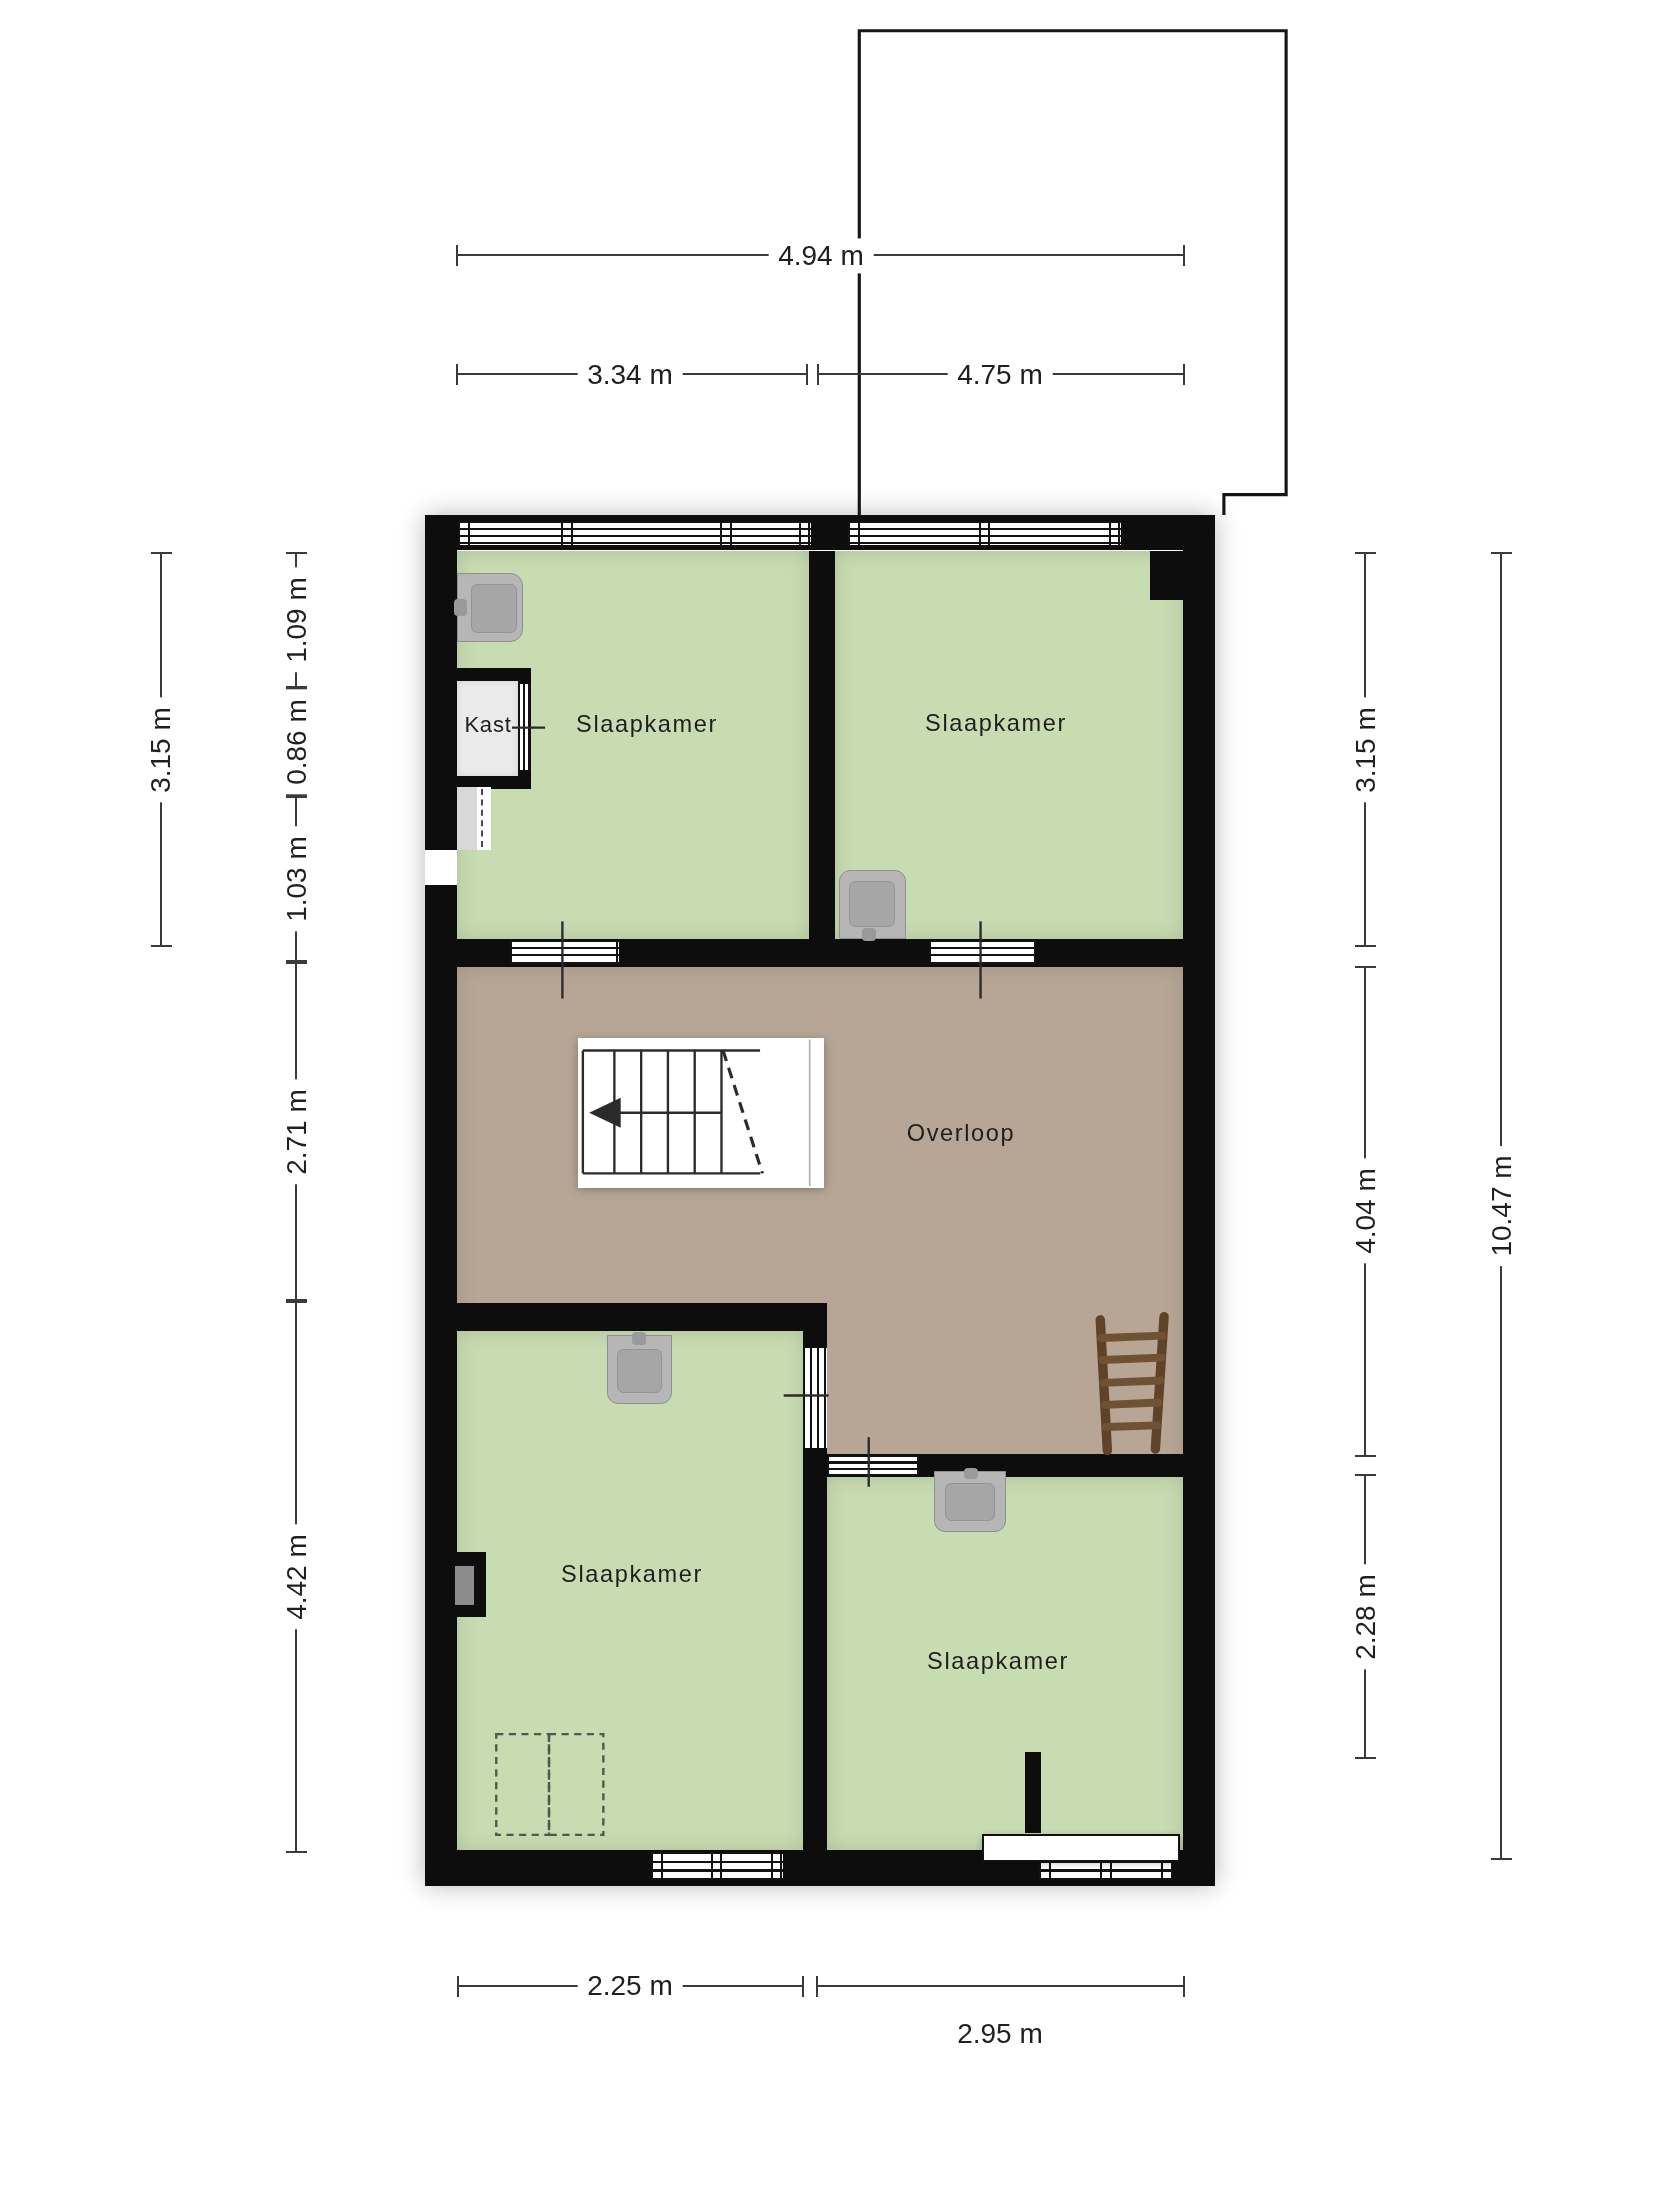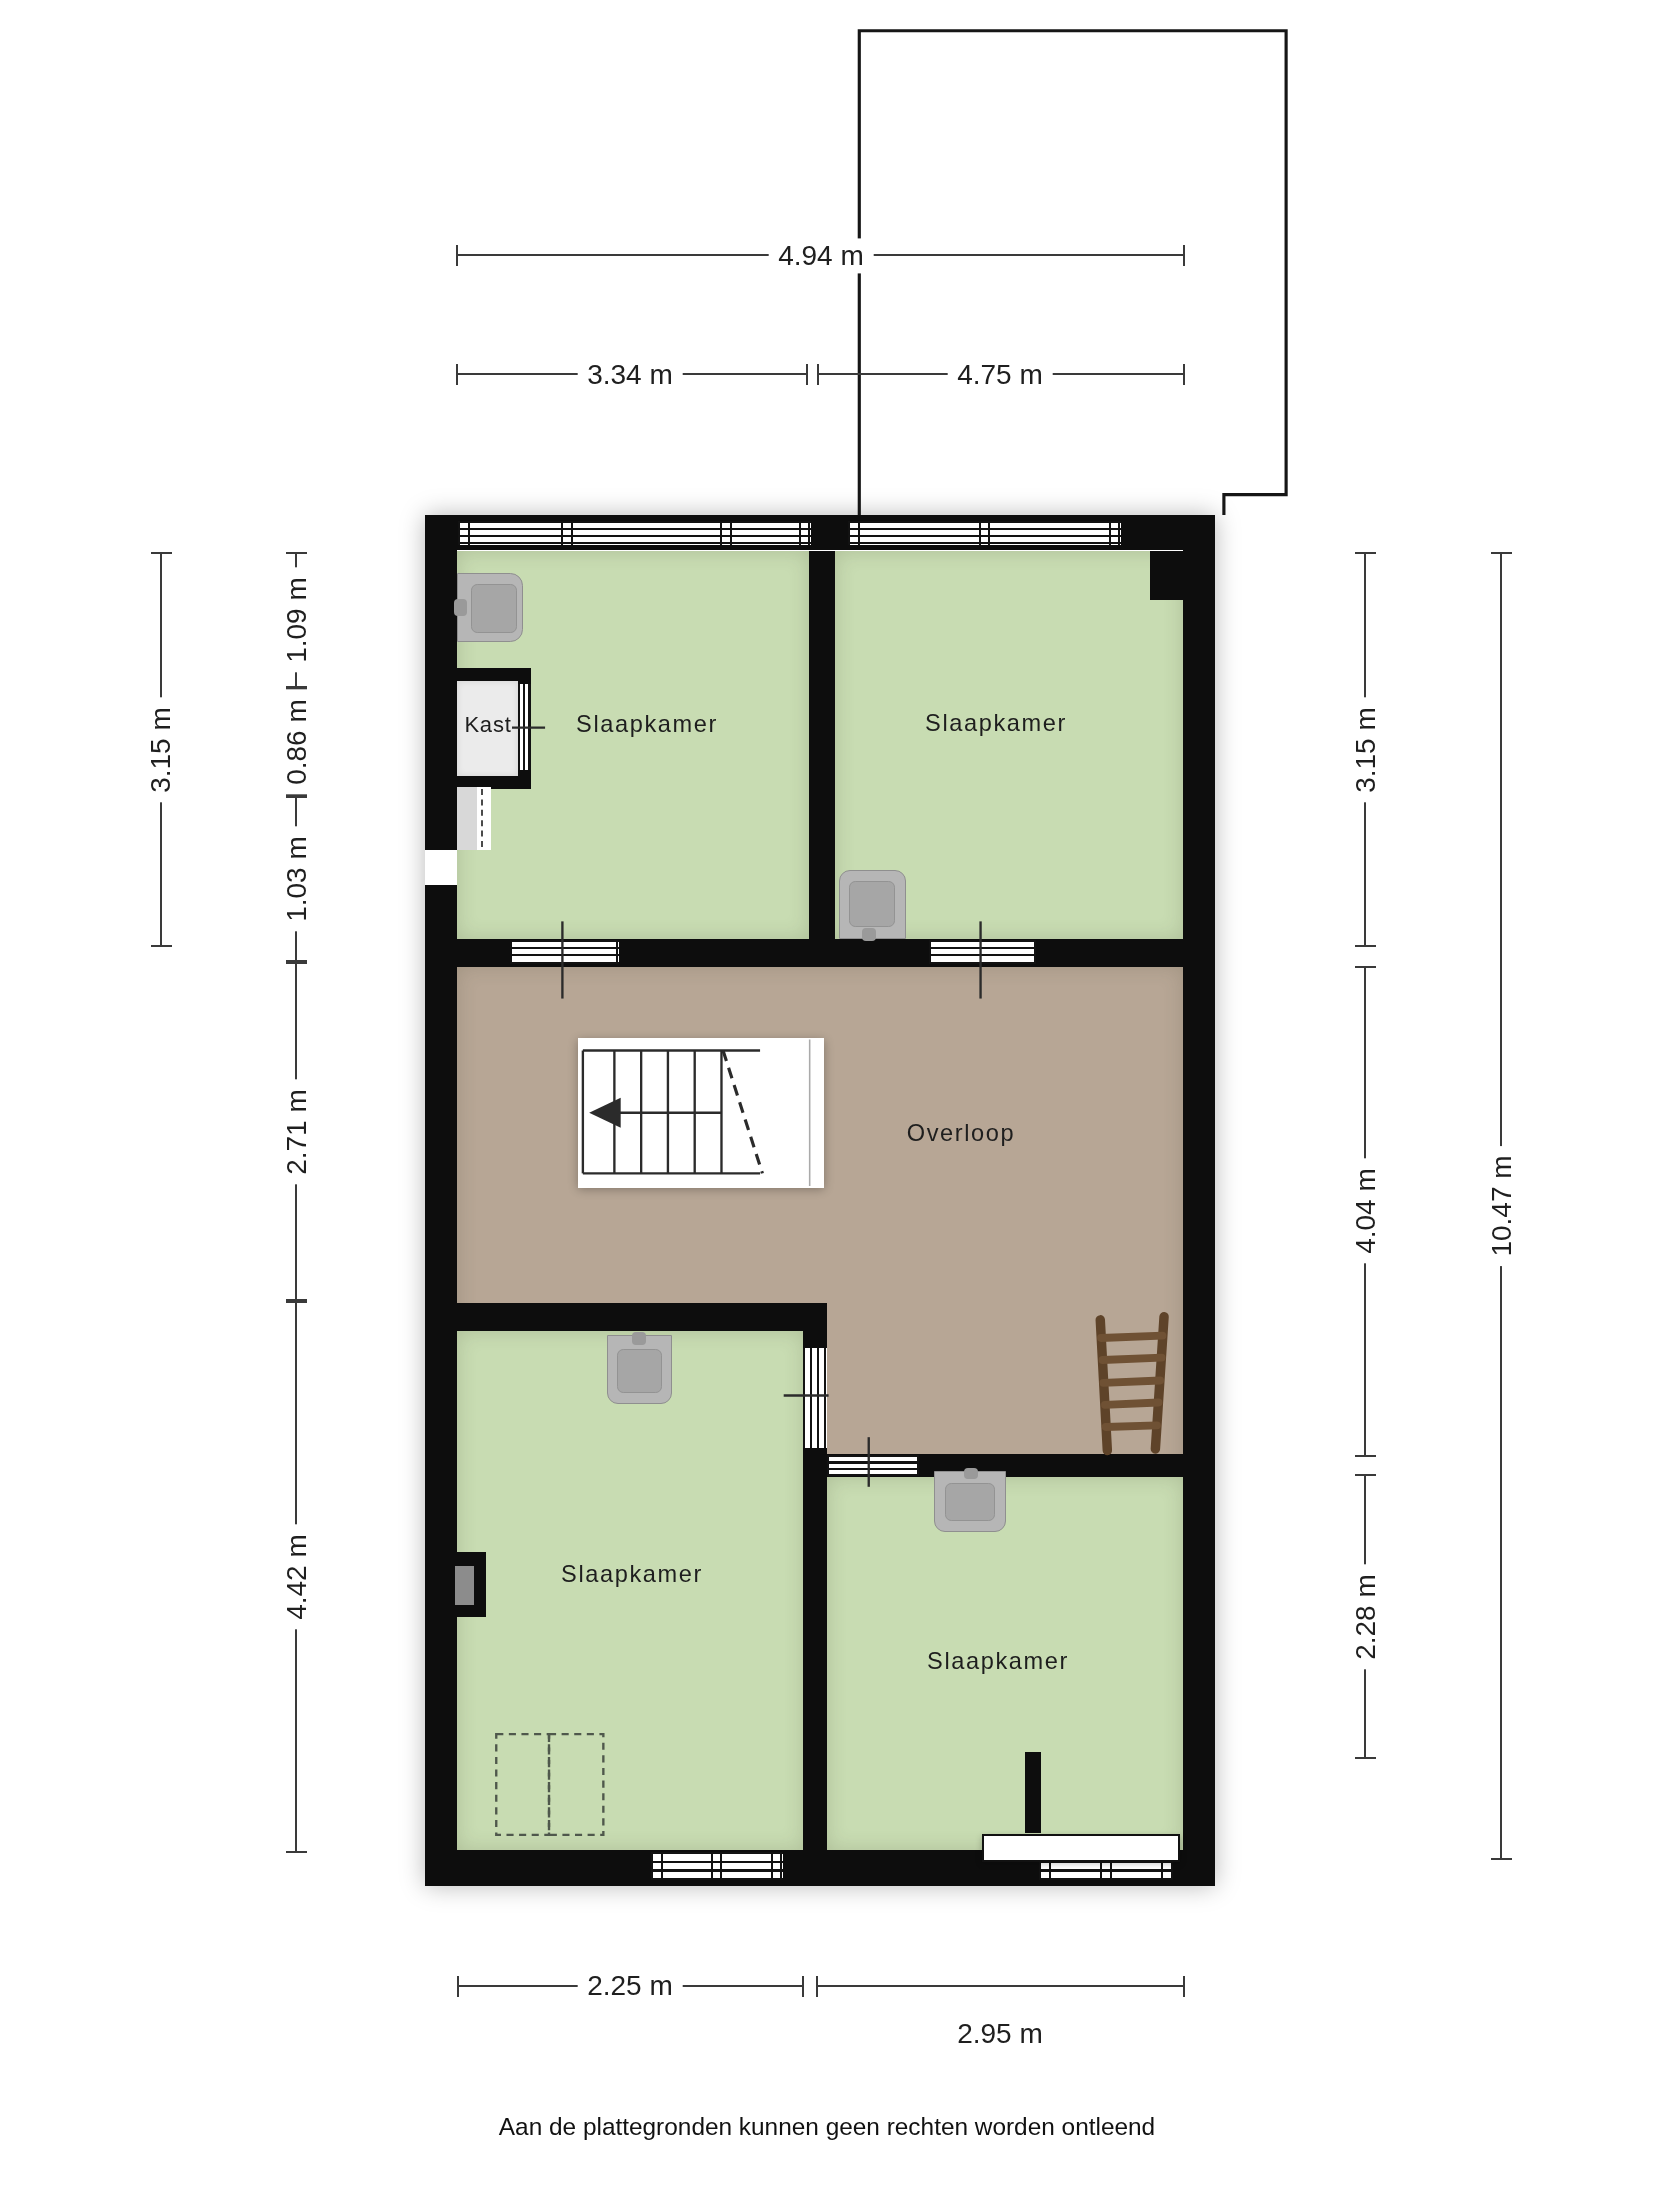--- a/index.html
+++ b/index.html
@@ -270,16 +270,15 @@
 
   <div class="dimv" style="left:1364px;top:552px;height:395px;"></div>
   <div class="dlabel rot" style="left:1366px;top:750px;">3.15 m</div>
   <div class="dimv" style="left:1364px;top:966px;height:491px;"></div>
   <div class="dlabel rot" style="left:1366px;top:1211px;">4.04 m</div>
   <div class="dimv" style="left:1364px;top:1474px;height:285px;"></div>
   <div class="dlabel rot" style="left:1366px;top:1617px;">2.28 m</div>
   <div class="dimv" style="left:1500px;top:552px;height:1308px;"></div>
   <div class="dlabel rot" style="left:1502px;top:1206px;">10.47 m</div>
 
-  <div class="footer" style="top:2113px;">Aan de plattegronden kunnen geen rechten worden ontleend</div>
 
 </div>
 
 
 </body></html>

